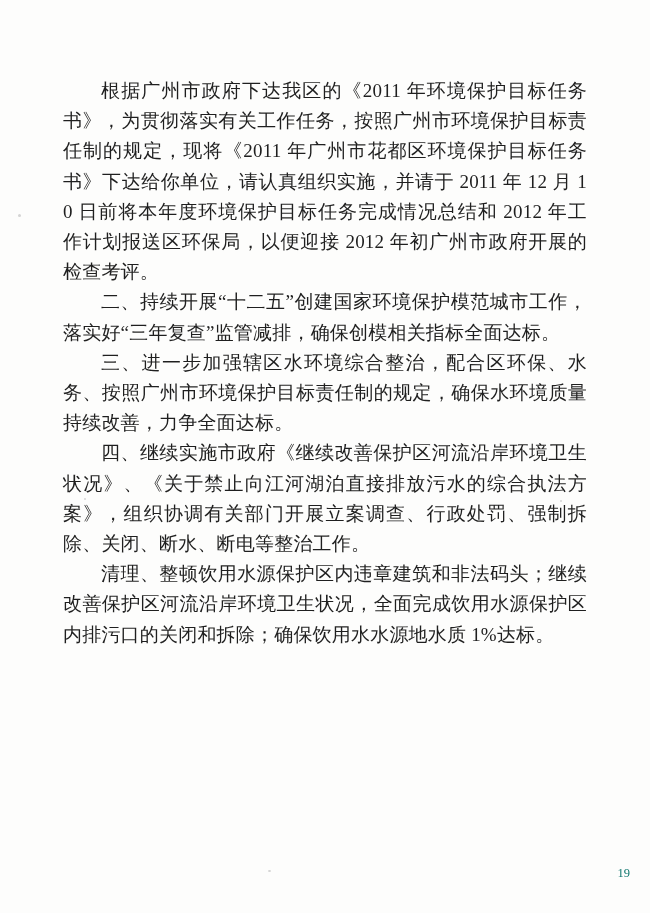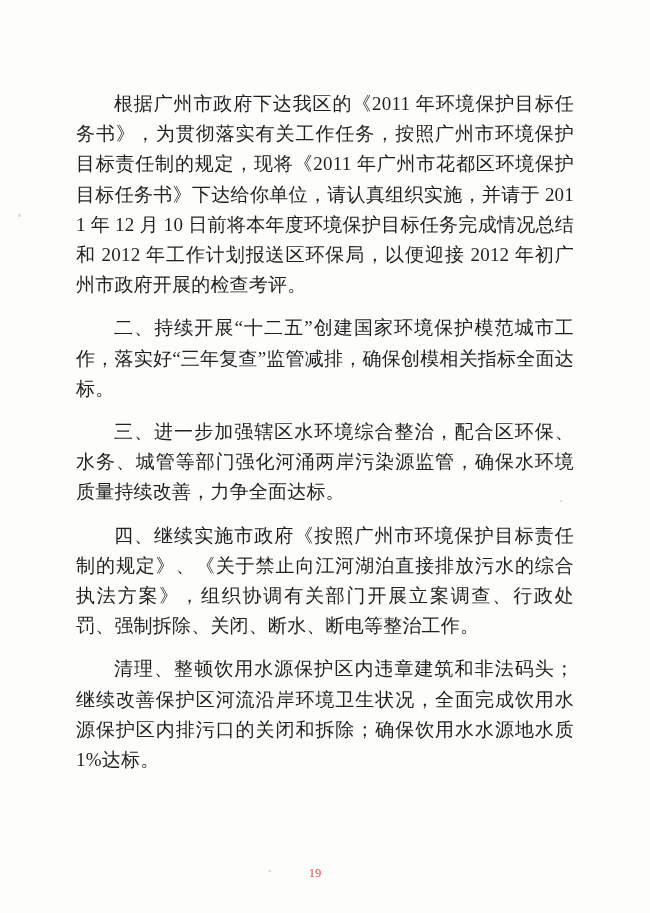--- a/index.html
+++ b/index.html
@@ -16,58 +16,58 @@
     font-family: "Liberation Serif", "DejaVu Serif", serif;
     color: #1f1f1f;
   }
   .content {
     position: absolute;
     left: 63px;
     top: 76px;
     width: 524px;
   }
   .content p {
-    margin: 13px;
+    margin: 0;
     font-size: 19px;
     line-height: 30.2px;
     text-align: justify;
     text-indent: 2em;
     letter-spacing: 0.2px;
     word-break: break-all;
   }
   .page-number {
     position: absolute;
     left: 0;
     right: 20px;
     top: 866px;
-    text-align: center;
+    text-align: right;
     font-size: 12.5px;
-    color: #ef4444;
+    color: #0f766e;
   }
   .speck {
     position: absolute;
     background: #8a8a8a;
     border-radius: 50%;
     opacity: 0.35;
   }
   .speck.s1 { left: 18px;  top: 214px; width: 3px; height: 3px; }
   .speck.s2 { left: 84px;  top: 498px; width: 2px; height: 2px; }
   .speck.s3 { left: 560px; top: 500px; width: 2px; height: 2px; }
   .speck.s4 { left: 268px; top: 870px; width: 3px; height: 2px; }
 </style>
 </head>
 <body>
 
 <div class="page">
 
   <div class="content">
     <p>根据广州市政府下达我区的《2011 年环境保护目标任务书》，为贯彻落实有关工作任务，按照广州市环境保护目标责任制的规定，现将《2011 年广州市花都区环境保护目标任务书》下达给你单位，请认真组织实施，并请于 2011 年 12 月 10 日前将本年度环境保护目标任务完成情况总结和 2012 年工作计划报送区环保局，以便迎接 2012 年初广州市政府开展的检查考评。</p>
     <p>二、持续开展“十二五”创建国家环境保护模范城市工作，落实好“三年复查”监管减排，确保创模相关指标全面达标。</p>
-    <p>三、进一步加强辖区水环境综合整治，配合区环保、水务、城管等部门强化河涌两岸污染源监管，确保水环境质量持续改善，力争全面达标。</p>
-    <p>四、继续实施市政府《按照广州市环境保护目标责任制的规定》、《关于禁止向江河湖泊直接排放污水的综合执法方案》，组织协调有关部门开展立案调查、行政处罚、强制拆除、关闭、断水、断电等整治工作。</p>
+    <p>三、进一步加强辖区水环境综合整治，配合区环保、水务、按照广州市环境保护目标责任制的规定，确保水环境质量持续改善，力争全面达标。</p>
+    <p>四、继续实施市政府《继续改善保护区河流沿岸环境卫生状况》、《关于禁止向江河湖泊直接排放污水的综合执法方案》，组织协调有关部门开展立案调查、行政处罚、强制拆除、关闭、断水、断电等整治工作。</p>
     <p>清理、整顿饮用水源保护区内违章建筑和非法码头；继续改善保护区河流沿岸环境卫生状况，全面完成饮用水源保护区内排污口的关闭和拆除；确保饮用水水源地水质 1%达标。</p>
   </div>
 
   <div class="page-number">19</div>
 
   <div class="speck s1"></div>
   <div class="speck s2"></div>
   <div class="speck s3"></div>
   <div class="speck s4"></div>
 

